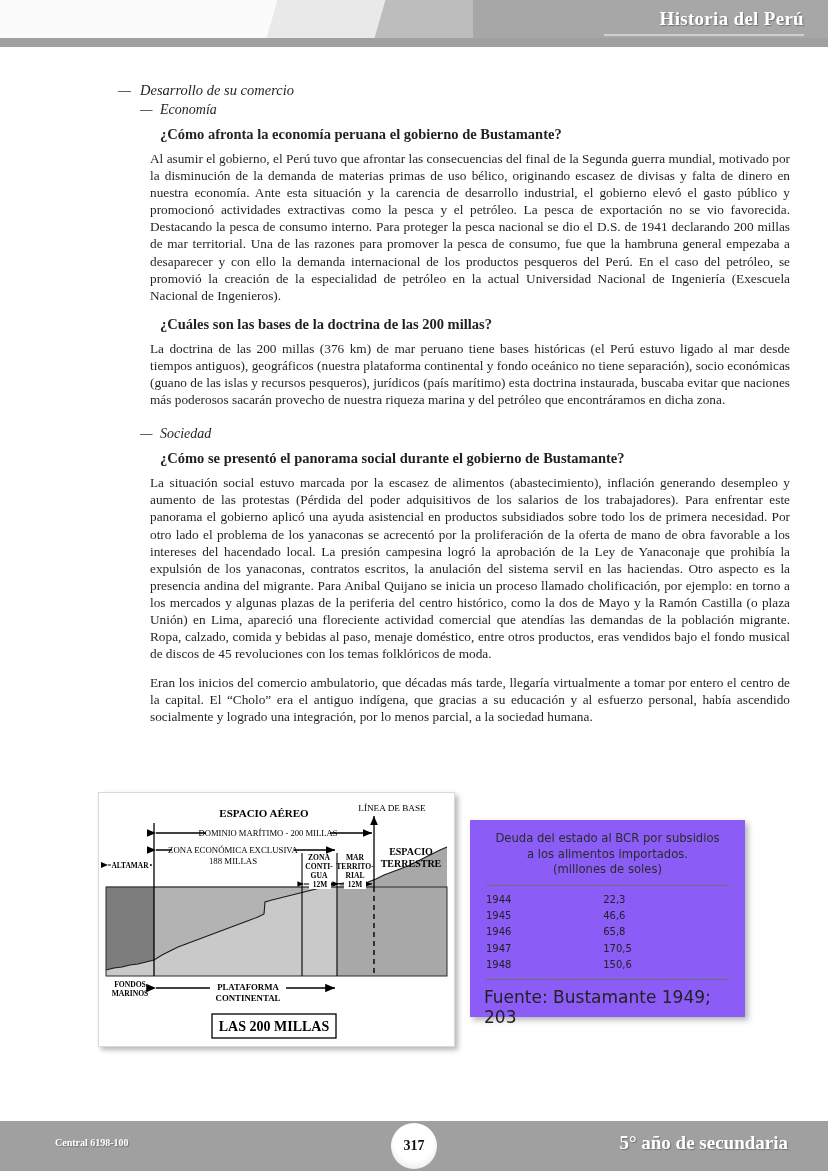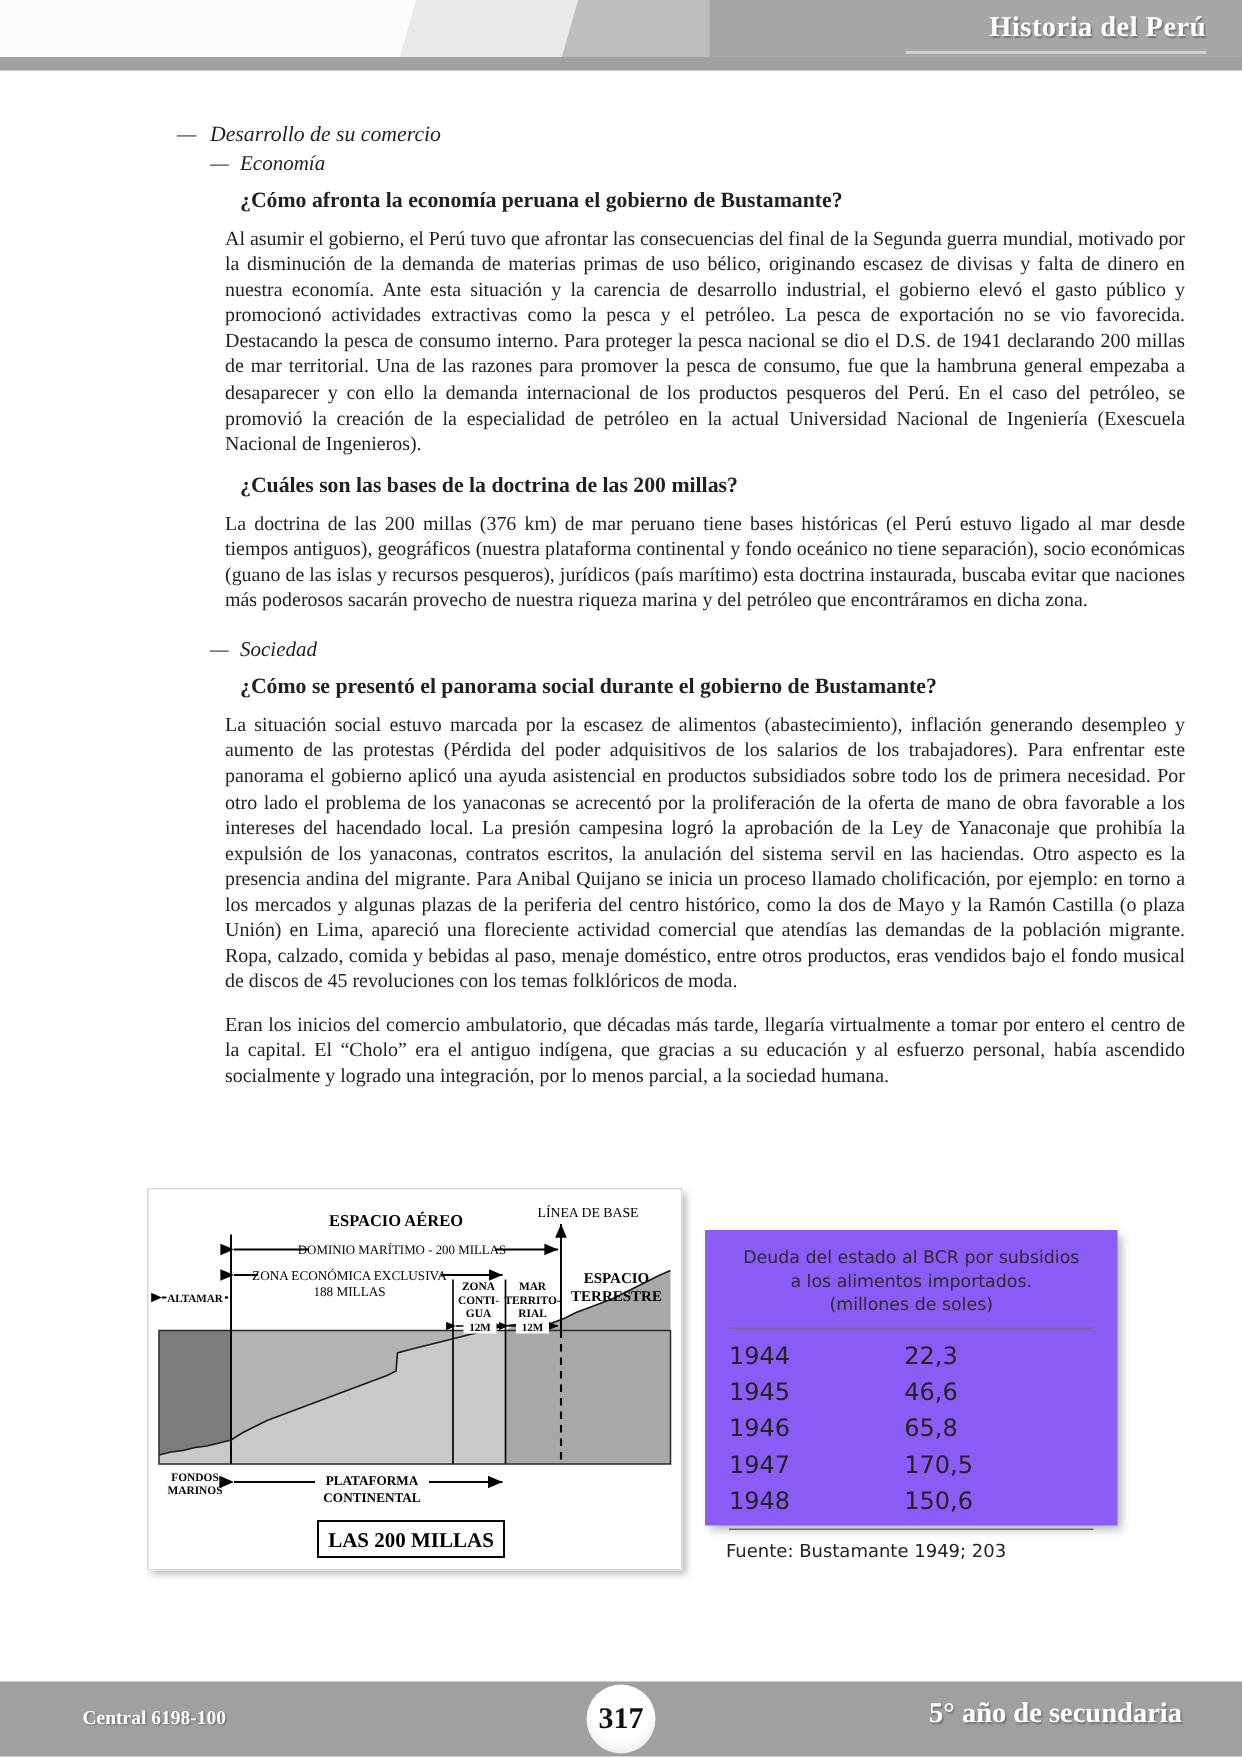--- a/index.html
+++ b/index.html
@@ -151,46 +151,46 @@
     line-height: 15.5px;
     color: #2b2b2b;
   }
   .tbl-rule {
     height: 1px;
     background: #6f6f6f;
     margin: 7px 2px 6px 2px;
   }
   .tbl-rows { width: 100%; border-collapse: collapse; }
   .tbl-rows td {
-    font-size: 16px;
+    font-size: 10px;
     padding: 2.6px 2px;
     color: #222;
   }
   .tbl-rows td.val { }
   .tbl-source {
-    font-size: 12px;
+    font-size: 17px;
     color: #222;
     padding-top: 1px;
   }
 
   
   .footer {
     position: absolute;
     left: 0;
     bottom: 0;
     width: 828px;
     height: 50px;
     background: #a0a0a0;
   }
   .footer-left {
     position: absolute;
     left: 55px; top: 16px;
     font-family: "Liberation Serif", serif;
     font-weight: bold;
-    font-size: 13px;
+    font-size: 10px;
     color: #ffffff;
     text-shadow: 1px 1px 1px rgba(70,70,70,0.5);
   }
   .footer-right {
     position: absolute;
     right: 40px; top: 11px;
     font-family: "Liberation Serif", serif;
     font-weight: bold;
     font-size: 19px;
     color: #ffffff;
@@ -202,21 +202,21 @@
     width: 46px; height: 46px;
     border-radius: 50%;
     background: radial-gradient(circle at 50% 40%, #ffffff 52%, #f2f2f2 72%, #dddddd 100%);
     display: flex;
     align-items: center;
     justify-content: center;
   }
   .page-bubble span {
     font-family: "Liberation Serif", serif;
     font-weight: bold;
-    font-size: 20px;
+    font-size: 14px;
     color: #111;
   }
 </style>
 </head>
 <body>
 
 <div class="header">
   <div class="hdr-white"></div>
   <div class="hdr-band-a"></div>
   <div class="hdr-band-b"></div>

